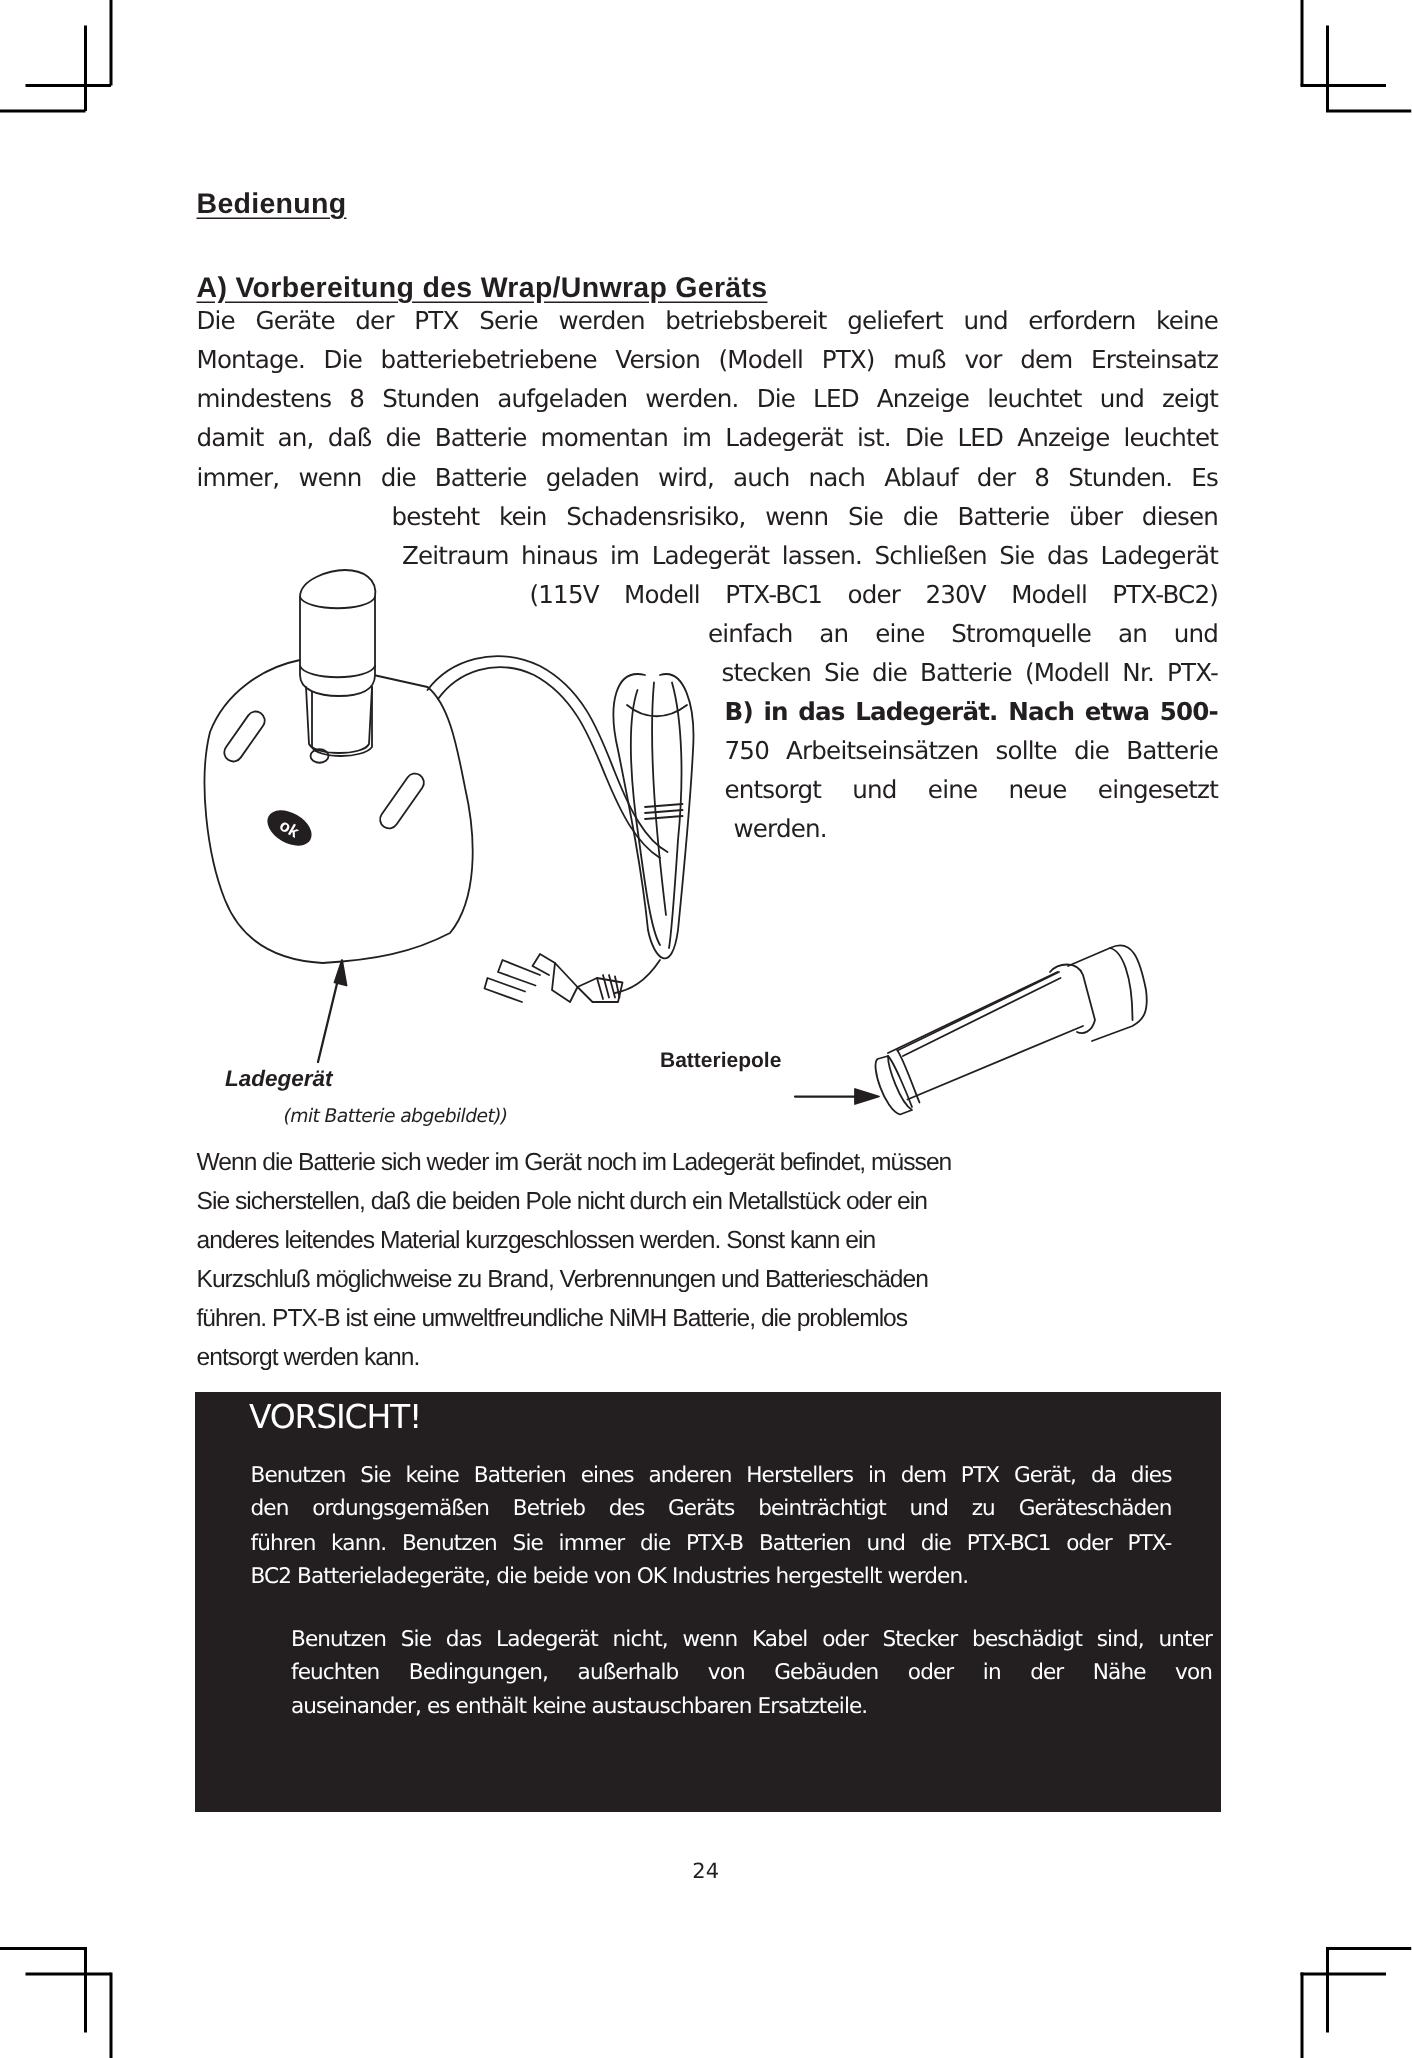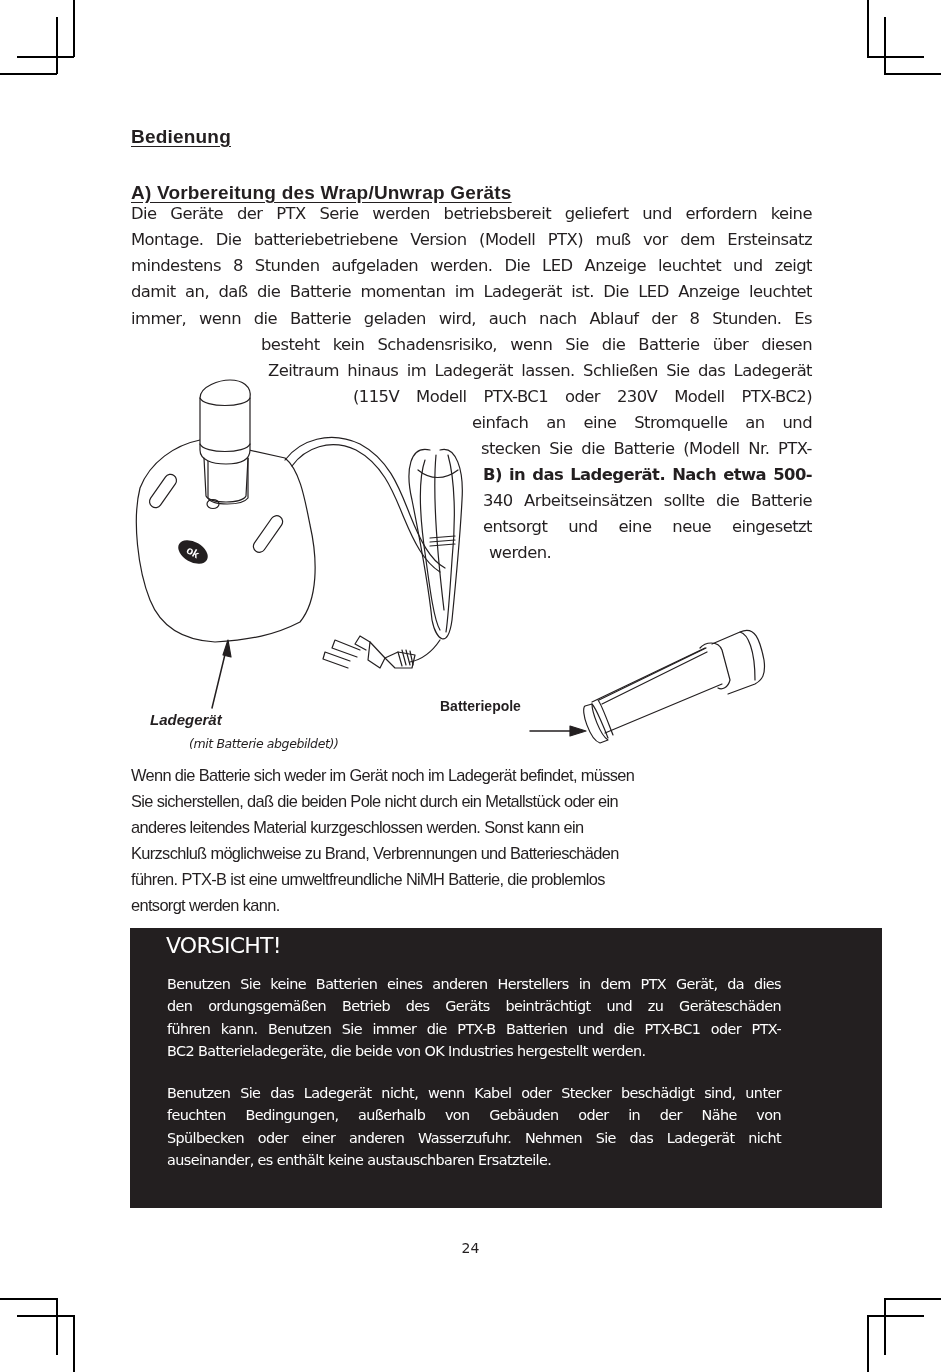--- a/index.html
+++ b/index.html
@@ -5,21 +5,21 @@
   html, body { margin:0; padding:0; background:#ffffff; }
   body { width:941px; height:1372px; position:relative; overflow:hidden; font-family:"DejaVu Sans Condensed","DejaVu Sans", sans-serif; color:#231f20; }
   .crop { position:absolute; background:#000; }
   .h1 { position:absolute; left:131px; top:126px; font-family:"Liberation Sans", sans-serif; font-weight:bold; font-size:19px; text-decoration:underline; text-underline-offset:3px; letter-spacing:0.2px; }
   .h2 { position:absolute; left:131px; top:182px; font-family:"Liberation Sans", sans-serif; font-weight:bold; font-size:19px; text-decoration:underline; text-underline-offset:3px; letter-spacing:0.2px; }
   .p1line { position:absolute; right:129px; text-align:justify; text-align-last:justify; font-family:"DejaVu Sans", sans-serif; font-size:16.4px; letter-spacing:-0.55px; white-space:nowrap; }
   .caption-bold { position:absolute; font-family:"Liberation Sans", sans-serif; font-weight:bold; font-style:italic; font-size:15px; }
   .caption-ital { position:absolute; font-family:"DejaVu Sans", sans-serif; font-style:italic; font-size:12.5px; letter-spacing:-0.4px;margin-left:40px; }
   .label-bold { position:absolute; font-family:"Liberation Sans", sans-serif; font-weight:bold; font-size:14px; }
   .p2 { position:absolute; left:131px; top:762px; width:660px; font-family:Liberation Sans, sans-serif; font-size:16.4px; line-height:26.1px; letter-spacing:-0.65px; }
-  .warn { position:absolute; left:130px; top:928px; width:752px; height:280px; background:#231f20; color:#ffffff; }
+  .warn { position:absolute; left:130px; top:928px; width:684px; height:280px; background:#231f20; color:#ffffff; }
   .warn-title { position:absolute; left:36px; top:5px; font-family:"DejaVu Sans", sans-serif; font-size:22px; letter-spacing:-0.8px; }
   .warn-p { position:absolute; left:37px; width:614px; font-family:"DejaVu Sans", sans-serif; font-size:14.4px; line-height:22.3px; letter-spacing:-0.6px; }
   .warn-p .wl { display:block; text-align:justify; text-align-last:justify; height:22.3px; white-space:nowrap; }
   .warn-p .wl.last { text-align-last:left; }
   .pagenum { position:absolute; left:0; width:941px; top:1240px; text-align:center; font-family:"DejaVu Sans", sans-serif; font-size:14px; color:#231f20; }
   svg.ill { position:absolute; left:0; top:0; }
 </style>
 </head>
 <body>
 
@@ -54,21 +54,21 @@
   <div class="p1line" style="top:230px;left:131px;">Montage. Die batteriebetriebene Version (Modell PTX) muß vor dem Ersteinsatz</div>
   <div class="p1line" style="top:256px;left:131px;">mindestens 8 Stunden aufgeladen werden. Die LED Anzeige leuchtet und zeigt</div>
   <div class="p1line" style="top:282px;left:131px;">damit an, daß die Batterie momentan im Ladegerät ist. Die LED Anzeige leuchtet</div>
   <div class="p1line" style="top:309px;left:131px;">immer, wenn die Batterie geladen wird, auch nach Ablauf der 8 Stunden. Es</div>
   <div class="p1line" style="top:335px;left:261px;">besteht kein Schadensrisiko, wenn Sie die Batterie über diesen</div>
   <div class="p1line" style="top:361px;left:268px;">Zeitraum hinaus im Ladegerät lassen. Schließen Sie das Ladegerät</div>
   <div class="p1line" style="top:387px;left:353px;">(115V Modell PTX-BC1 oder 230V Modell PTX-BC2)</div>
   <div class="p1line" style="top:413px;left:472px;">einfach an eine Stromquelle an und</div>
   <div class="p1line" style="top:439px;left:481px;">stecken Sie die Batterie (Modell Nr. PTX-</div>
   <div class="p1line" style="top:465px;left:483px;font-weight:bold;">B) in das Ladegerät. Nach etwa 500-</div>
-  <div class="p1line" style="top:491px;left:483px;">340 Arbeitseinsätzen sollte die Batterie</div>
+  <div class="p1line" style="top:491px;left:483px;">750 Arbeitseinsätzen sollte die Batterie</div>
   <div class="p1line" style="top:517px;left:483px;">entsorgt und eine neue eingesetzt</div>
   <div class="p1line" style="top:543px;left:489px;right:auto;">werden.</div>
 </div>
 
 <svg class="ill" width="941" height="760" viewBox="0 0 941 760">
   <g fill="none" stroke="#231f20" stroke-width="1.2" stroke-linejoin="round" stroke-linecap="round">
 
     <path d="M140 488 C150 462 175 445 200 440 C215 438 225 446 240 448 L285 458 C300 470 305 500 310 525 C318 560 318 600 300 622 C275 635 250 640 215 642 C180 640 160 625 150 600 C138 570 132 520 140 488 Z"></path>
 
     <path d="M208 458 L208 498 C212 506 242 506 248 498 L248 458"></path>
@@ -140,21 +140,20 @@
 </div>
 
 <div class="warn">
   <div class="warn-title">VORSICHT!</div>
   <div class="warn-p" style="top:45px;">
     <span class="wl">Benutzen Sie keine Batterien eines anderen Herstellers in dem PTX Gerät, da dies</span>
     <span class="wl">den ordungsgemäßen Betrieb des Geräts beinträchtigt und zu Geräteschäden</span>
     <span class="wl">führen kann. Benutzen Sie immer die PTX-B Batterien und die PTX-BC1 oder PTX-</span>
     <span class="wl last">BC2 Batterieladegeräte, die beide von OK Industries hergestellt werden.</span>
   </div>
-  <div class="warn-p" style="top:154px;">
+  <div class="warn-p" style="top:154px;margin-left:27px;">
     <span class="wl">Benutzen Sie das Ladegerät nicht, wenn Kabel oder Stecker beschädigt sind, unter</span>
     <span class="wl">feuchten Bedingungen, außerhalb von Gebäuden oder in der Nähe von</span>
-    <span class="wl">Spülbecken oder einer anderen Wasserzufuhr. Nehmen Sie das Ladegerät nicht</span>
     <span class="wl last">auseinander, es enthält keine austauschbaren Ersatzteile.</span>
   </div>
 </div>
 
 <div class="pagenum">24</div>
 
 </body></html>

